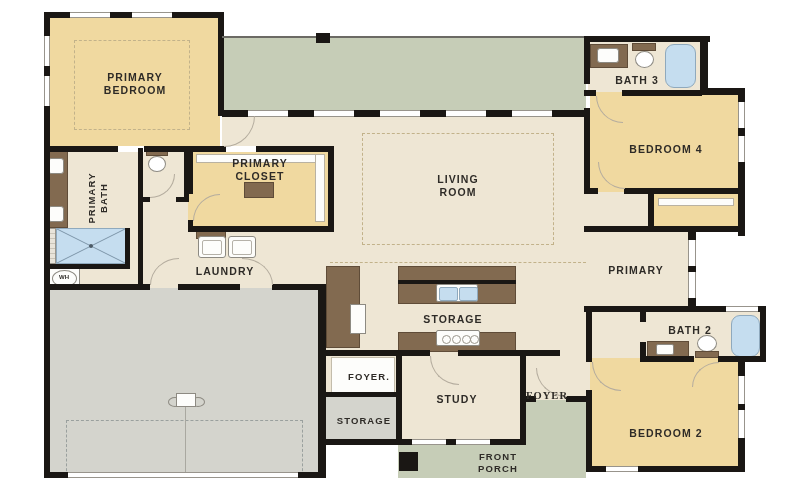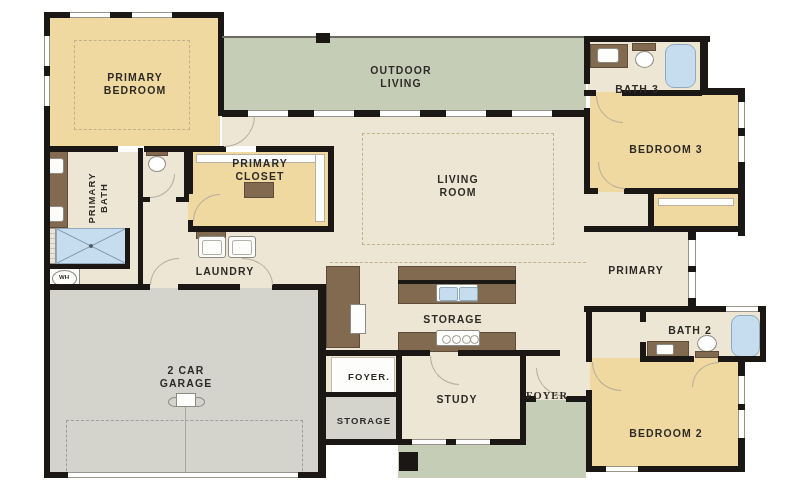--- a/index.html
+++ b/index.html
@@ -213,31 +213,30 @@
   <div class="door ru" style="left:242px;top:258px;width:30px;height:26px;"></div>
   <div class="door" style="left:596px;top:96px;width:26px;height:26px;"></div>
   <div class="door" style="left:598px;top:162px;width:26px;height:26px;"></div>
   <div class="door" style="left:430px;top:356px;width:28px;height:28px;"></div>
   <div class="door" style="left:536px;top:368px;width:30px;height:28px;"></div>
   <div class="door" style="left:592px;top:362px;width:28px;height:28px;"></div>
   <div class="door u" style="left:692px;top:362px;width:26px;height:24px;"></div>
   <div class="door r" style="left:150px;top:174px;width:24px;height:23px;"></div>
 
   <div class="lbl" style="left:135px;top:84px;width:92px;">PRIMARY BEDROOM</div>
-  <div class="lbl" style="left:401px;top:77px;width:95px;">OUTDOOR LIVING</div>
-  <div class="lbl" style="left:637px;top:90px;width:80px;">BATH 3</div>
-  <div class="lbl" style="left:666px;top:150px;width:92px;">BEDROOM 3</div>
+  <div class="lbl" style="left:637px;top:81px;width:80px;">BATH 3</div>
+  <div class="lbl" style="left:666px;top:150px;width:92px;">BEDROOM 4</div>
   <div class="lbl small" style="left:98px;top:198px;width:64px;transform:translate(-50%,-50%) rotate(-90deg);">PRIMARY BATH</div>
   <div class="lbl" style="left:260px;top:170px;width:90px;">PRIMARY CLOSET</div>
   <div class="lbl" style="left:458px;top:186px;width:70px;">LIVING ROOM</div>
   <div class="lbl" style="left:225px;top:272px;width:110px;">LAUNDRY</div>
   <div class="lbl" style="left:636px;top:271px;width:90px;">PRIMARY</div>
-  <div class="lbl" style="left:186px;top:377px;width:80px;">2 CAR GARAGE</div>
   <div class="lbl" style="left:453px;top:320px;width:110px;">STORAGE</div>
   <div class="lbl small" style="left:369px;top:377px;width:60px;">FOYER.</div>
   <div class="lbl small" style="left:364px;top:421px;width:90px;">STORAGE</div>
   <div class="lbl" style="left:457px;top:400px;width:80px;">STUDY</div>
   <div class="lbl" style="left:547px;top:396px;width:70px;font-family:Liberation Serif, serif;">FOYER</div>
   <div class="lbl" style="left:690px;top:331px;width:70px;">BATH 2</div>
   <div class="lbl" style="left:666px;top:434px;width:92px;">BEDROOM 2</div>
+  <div class="lbl small" style="left:498px;top:463px;width:68px;">FRONT PORCH</div>
 
 
 </div>
 
 </body></html>

